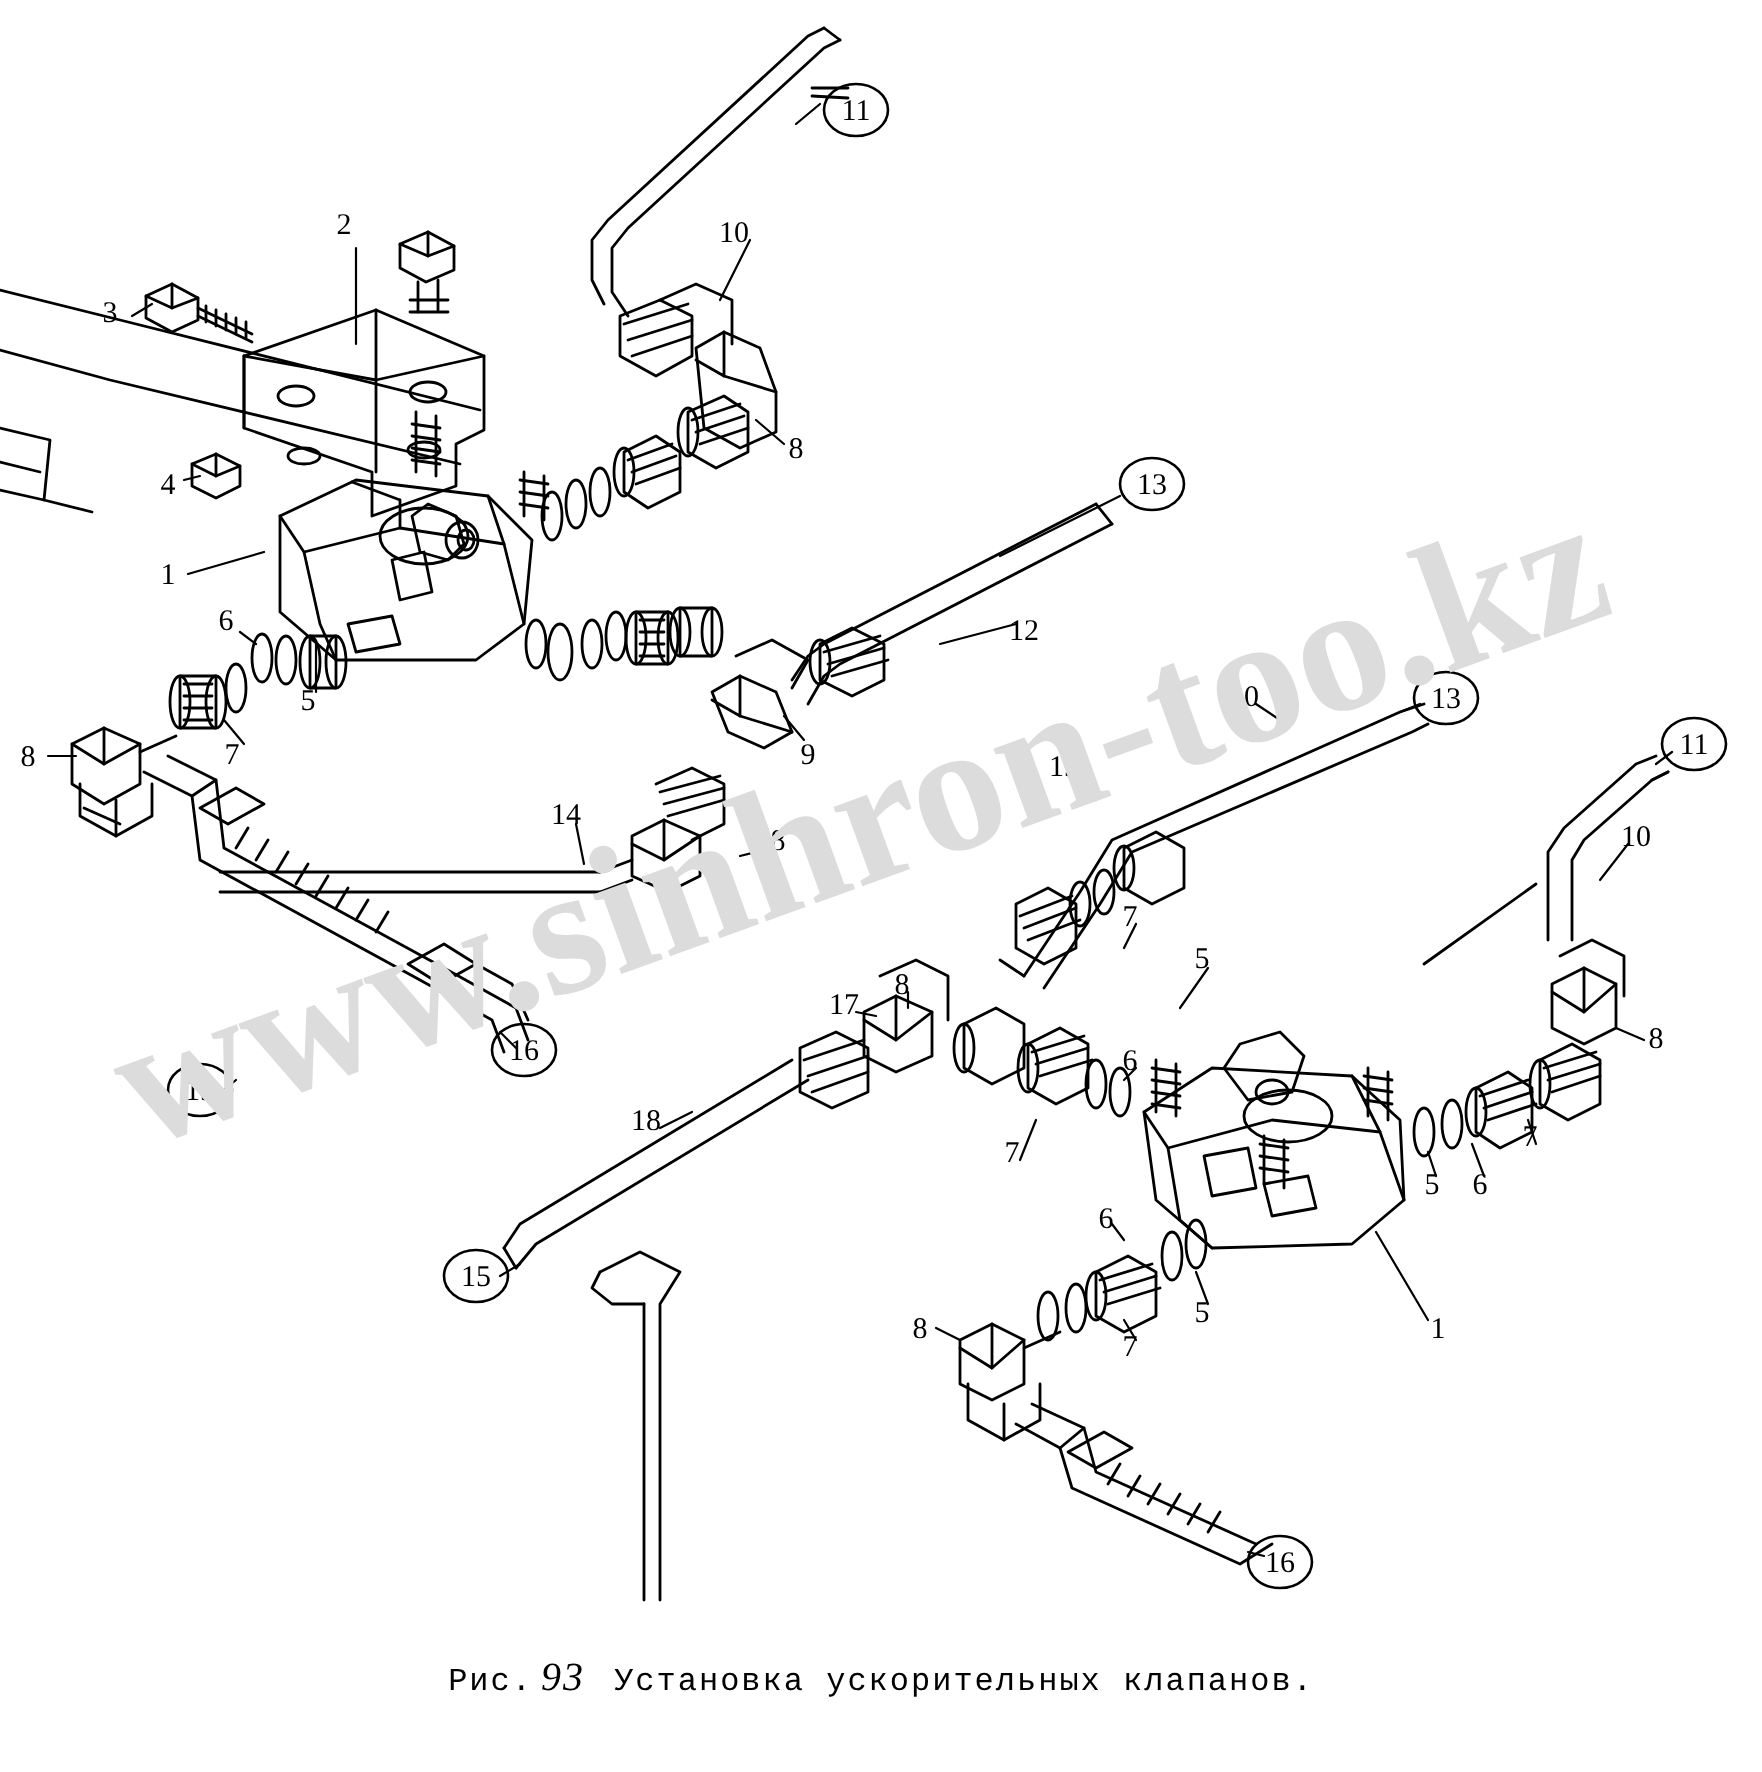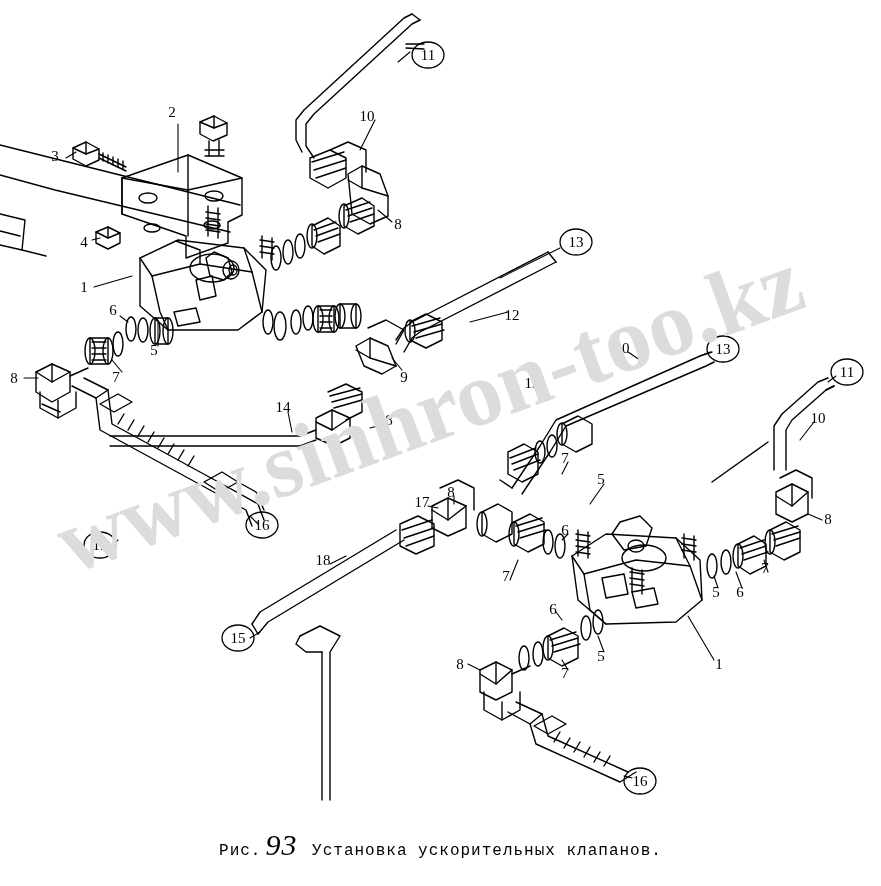--- a/index.html
+++ b/index.html
@@ -41,21 +41,21 @@
     font-family: "Liberation Mono", monospace;
     font-size: 21px;
     letter-spacing: 1px;
     color: #000000;
     white-space: pre;
   }
   #caption .fig-word { font-size: 16px; }
   #caption .fig-num {
     font-family: "Liberation Serif", serif;
     font-style: italic;
-    font-size: 30px;
+    font-size: 20px;
     padding: 0 4px;
   }
   .callout-text {
     font-family: "Liberation Serif", serif;
     font-size: 15px;
     fill: #000000;
   }
 </style>
 </head>
 <body>

